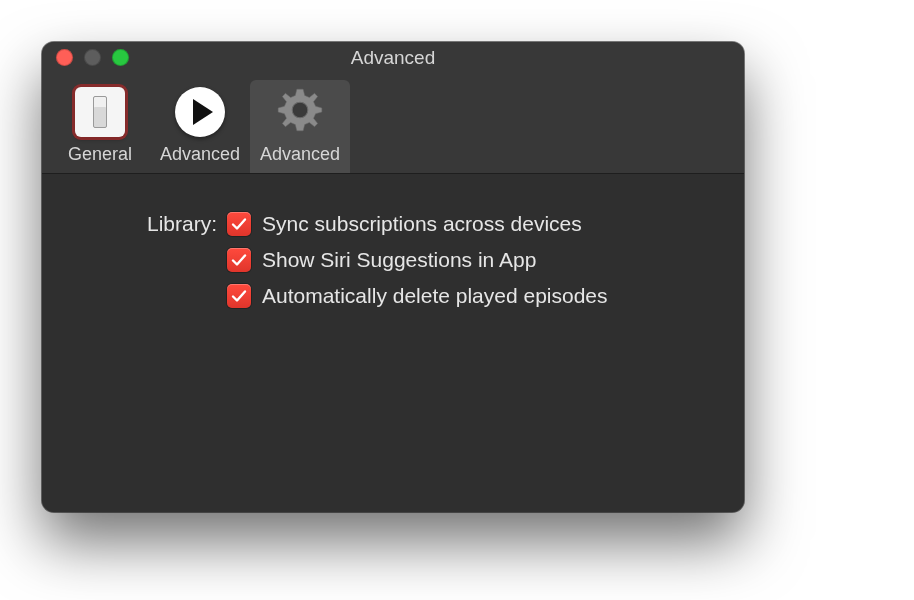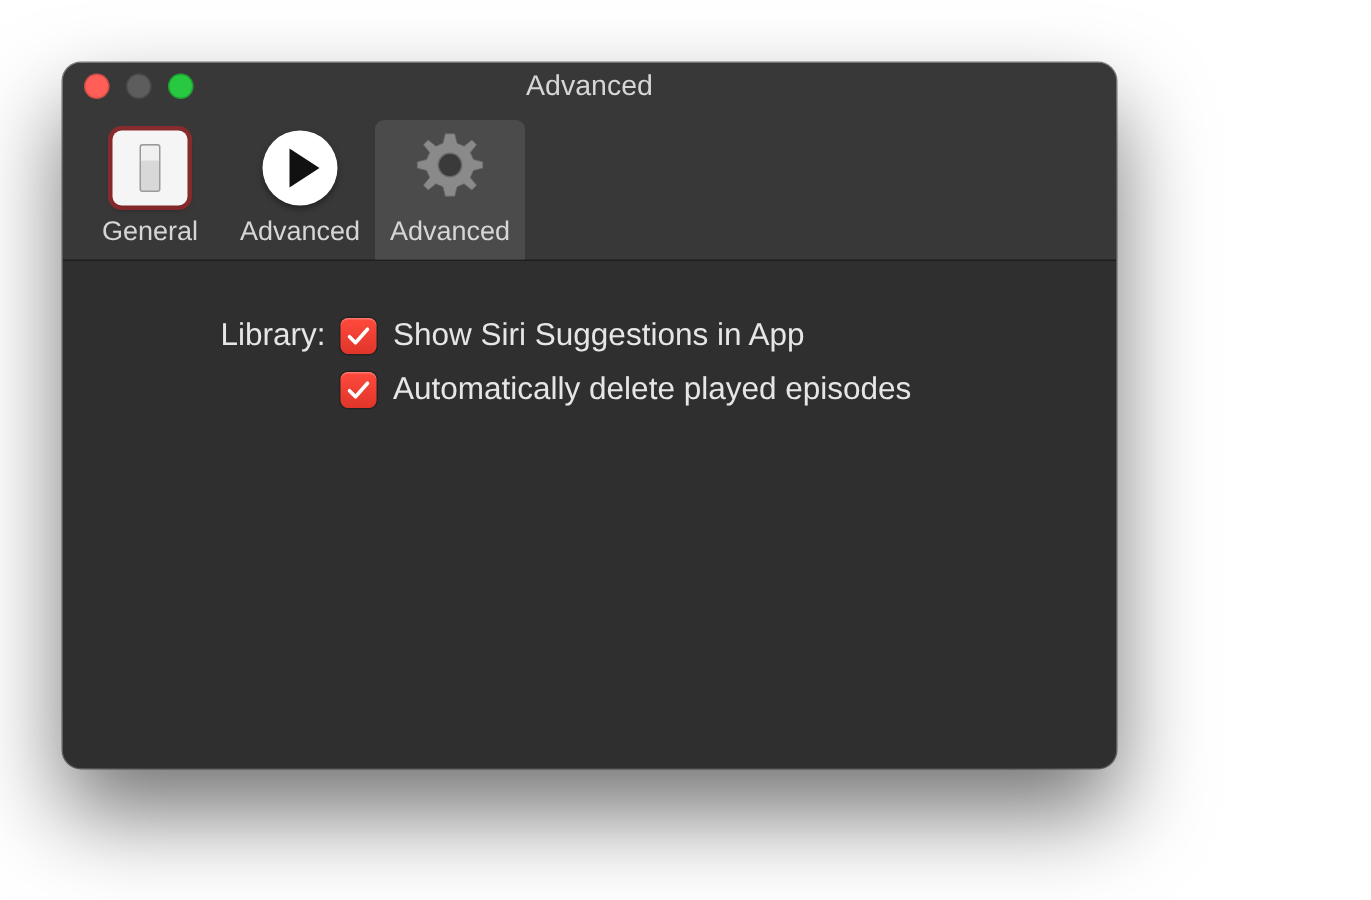--- a/index.html
+++ b/index.html
@@ -207,20 +207,28 @@
         <div class="label">Advanced</div>
       </div>
 
     </div>
 
     <div class="content">
       <div class="row">
         <div class="row-label">Library:</div>
 
         <div class="opts">
+          <label class="opt">
+            <span class="chk">
+              <svg viewBox="0 0 16 16">
+                  <path d="M2 8.5 L6 12.5 L14 3.5" fill="none" stroke="#fff" stroke-width="2.4" stroke-linecap="round" stroke-linejoin="round"></path>
+                </svg>
+            </span>
+            <span class="opt-label">Sync subscriptions across devices</span>
+          </label>
 
           <label class="opt">
             <span class="chk">
               <svg viewBox="0 0 16 16">
                   <path d="M2 8.5 L6 12.5 L14 3.5" fill="none" stroke="#fff" stroke-width="2.4" stroke-linecap="round" stroke-linejoin="round"></path>
                 </svg>
             </span>
             <span class="opt-label">Show Siri Suggestions in App</span>
           </label>
 

